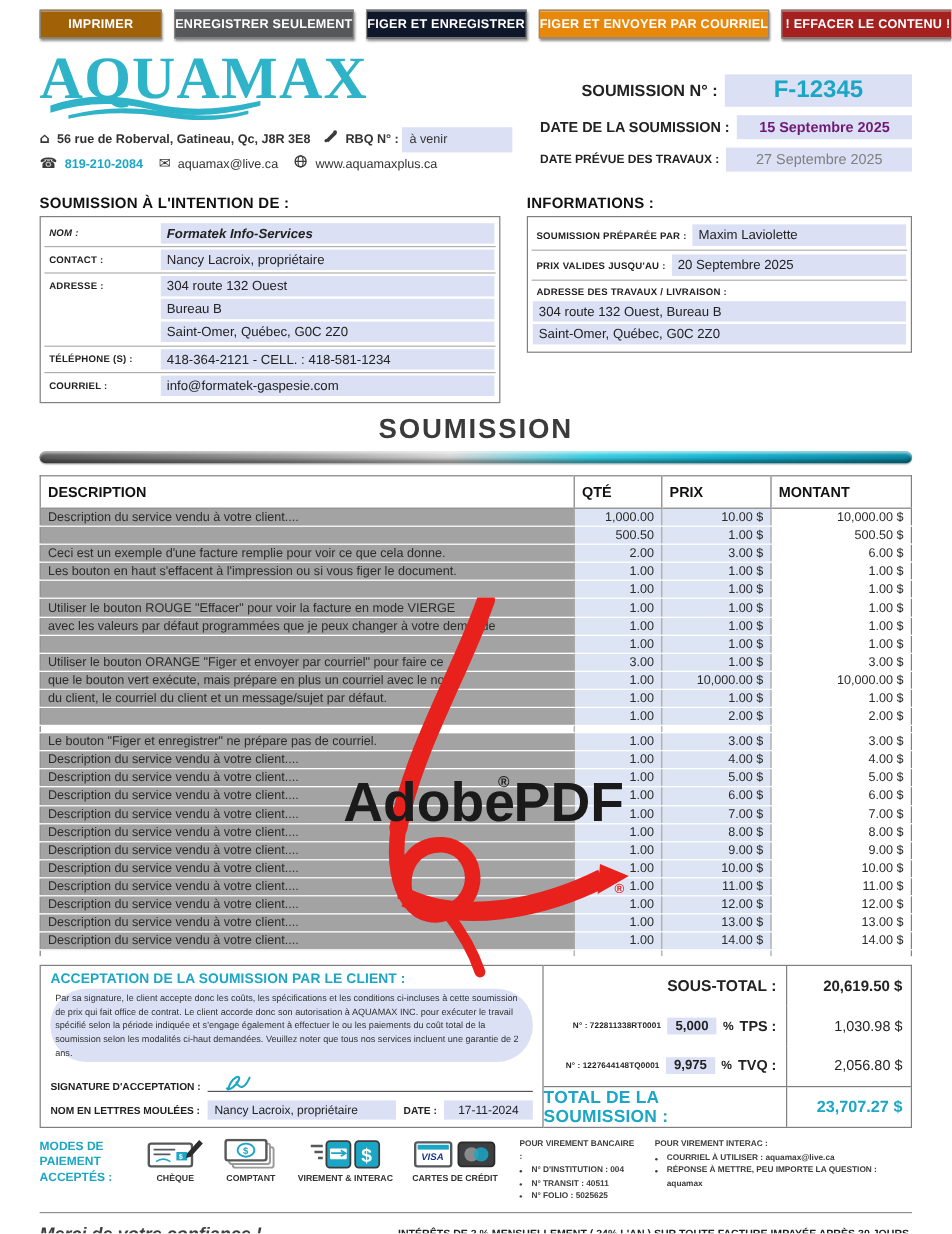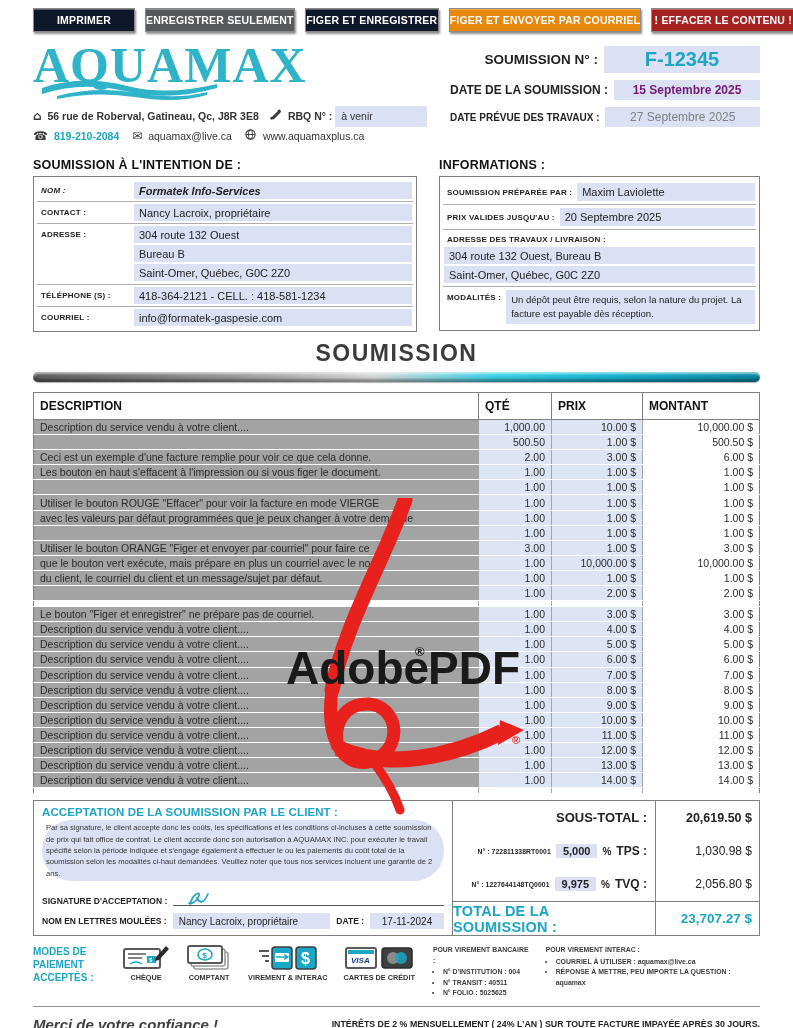--- a/index.html
+++ b/index.html
@@ -16,21 +16,21 @@
   
   .header{display:flex;justify-content:space-between;margin-top:6px;}
   .logo-wrap{position:relative;width:300px;}
   .logo-text{font-family:"Liberation Serif",serif;font-weight:bold;font-size:50px;color:#2fb3c8;
              letter-spacing:1px;line-height:54px;}
   .logo-wave{position:absolute;left:4px;top:40px;}
   .contact-lines{font-size:10.5px;color:#333;font-weight:bold;margin-top:14px;line-height:19px;white-space:nowrap;}
   .gi{font-family:"DejaVu Sans",sans-serif;font-size:12px;color:#3a3a3a;margin-right:3px;}
   .phone-num{color:#1ca6c5;}
   .chip{background:#dbe0f4;padding:1px 6px;display:inline-block;}
-  .hd-fields{width:310px;margin-top:8px;}
+  .hd-fields{width:310px;margin-top:24px;}
   .hd-row{display:flex;align-items:center;justify-content:flex-end;margin-bottom:7px;}
   .hd-label{font-weight:bold;color:#222;text-align:right;margin-right:6px;white-space:nowrap;}
   .hd-val{background:#dbe0f4;width:152px;text-align:center;padding:3px 2px;}
   .qn-label{font-size:13.5px;}
   .qn-val{color:#1ca6c5;font-weight:bold;font-size:20px;padding:2px 2px;}
   .qd-label{font-size:12px;}
   .qd-val{font-weight:bold;font-size:12px;color:#701a75;}
   .wd-label{font-size:10px;}
   .wd-val{font-size:12px;color:#808080;}
 
@@ -120,21 +120,21 @@
   .footer{margin:7px 33px 0;border-top:1.5px solid #8f8f8f;padding-top:9px;display:flex;justify-content:space-between;align-items:center;}
   .thanks{font-style:italic;font-weight:bold;font-size:15px;color:#3f3f3f;}
   .interest{font-size:8.8px;font-weight:bold;color:#222;text-align:right;}
 </style>
 </head>
 <body>
 
 <div class="page">
 
   <div class="toolbar">
-      <div class="tbtn" style="background: #0f172a; flex: 0 0 100px;">IMPRIMER</div>
+      <div class="tbtn" style="background: #a16207; flex: 0 0 100px;">IMPRIMER</div>
       <div class="tbtn" style="background: rgb(87, 88, 90); flex: 0 0 138px;">ENREGISTRER SEULEMENT</div>
       <div class="tbtn" style="background: #0f172a; flex: 0 0 132px;">FIGER ET ENREGISTRER</div>
       <div class="tbtn" style="background: rgb(232, 136, 11); flex: 0 0 178px;">FIGER ET ENVOYER PAR COURRIEL</div>
       <div class="tbtn" style="background: rgb(165, 33, 31); flex: 0 0 142px;">! EFFACER LE CONTENU !</div>
     </div>
 
   <div class="content header">
     <div class="logo-wrap">
       <div class="logo-text">AQUAMAX</div>
       <svg class="logo-wave" width="200" height="26" viewBox="0 0 200 26">
@@ -227,24 +227,20 @@
         </div>
         <div class="irow inline-lv">
           <span class="ilabel">PRIX VALIDES JUSQU'AU :</span>
           <span class="ival">20 Septembre 2025</span>
         </div>
         <div class="irow">
           <div class="works-label">ADRESSE DES TRAVAUX / LIVRAISON :</div>
           <div class="pval" style="margin:1px;">304 route 132 Ouest, Bureau B</div>
           <div class="pval" style="margin:2px 1px 1px;">Saint-Omer, Québec, G0C 2Z0</div>
         </div>
-        <div class="irow inline-lv" style="align-items:flex-start;">
-          <span class="ilabel" style="padding-top:4px;">MODALITÉS :</span>
-          <span class="ival modal-val" style="min-height:28px;">Un dépôt peut être requis, selon la nature du projet. La facture est payable dès réception.</span>
-        </div>
       </div>
     </div>
   </div>
 
   <div class="quote-title">SOUMISSION</div>
   <div class="bar bar-top"></div>
 
   <table class="quote">
     <thead>
       <tr>

